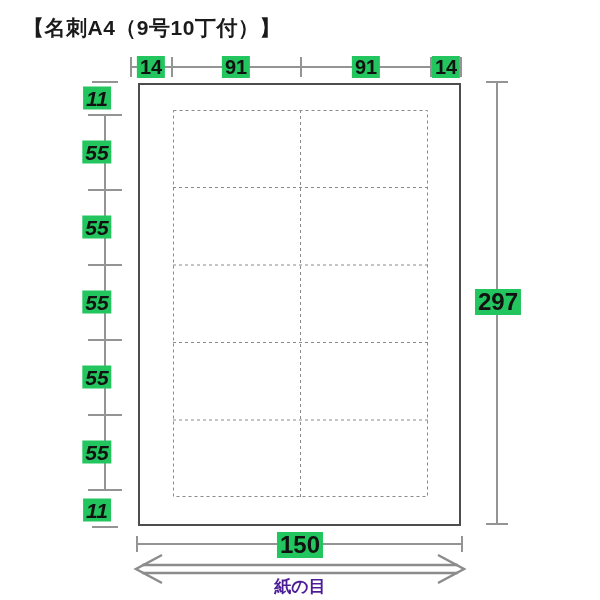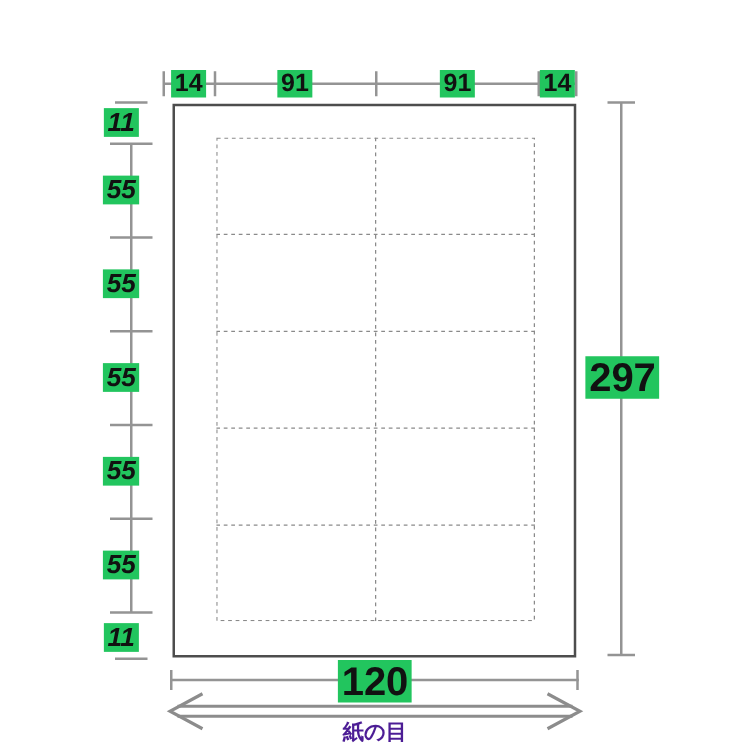--- a/index.html
+++ b/index.html
@@ -32,21 +32,21 @@
     transform: translate(-50%, -50%);
     background: #22c55e;
     padding: 1px 3px;
     font-size: 20px;
     font-weight: 700;
     color: #111111;
     line-height: 1;
     white-space: nowrap;
   }
   .dim-num.side { font-size: 21px; font-style: italic; }
-  .dim-num.total { font-size: 32px; }
+  .dim-num.total { font-size: 24px; }
   .sheet {
     position: absolute;
     left: 138px; top: 83px;
     width: 323px; height: 443px;
     box-sizing: border-box;
     border: 2px solid #4d4d4d;
     background: #ffffff;
   }
   .grid-svg { position: absolute; left: 33px; top: 25px; }
   .arrow-svg { position: absolute; left: 130px; top: 551px; }
@@ -58,20 +58,21 @@
     font-weight: 600;
     color: #4c1d95;
     white-space: nowrap;
   }
 </style>
 </head>
 <body>
 
 <div class="canvas">
 
+  <div class="title">【名刺A4（9号10丁付）】</div>
 
   <div class="sheet">
     <svg class="grid-svg" width="255" height="387" viewBox="0 0 255 387">
       <rect x="0.5" y="0.5" width="254" height="386" fill="none" stroke="#8a8a8a" stroke-width="1" stroke-dasharray="3 3"></rect>
       <line x1="127.5" y1="0" x2="127.5" y2="387" stroke="#8a8a8a" stroke-width="1" stroke-dasharray="3 3"></line>
       <line x1="0" y1="77.5" x2="255" y2="77.5" stroke="#8a8a8a" stroke-width="1" stroke-dasharray="3 3"></line>
       <line x1="0" y1="155" x2="255" y2="155" stroke="#8a8a8a" stroke-width="1" stroke-dasharray="3 3"></line>
       <line x1="0" y1="232.5" x2="255" y2="232.5" stroke="#8a8a8a" stroke-width="1" stroke-dasharray="3 3"></line>
       <line x1="0" y1="310" x2="255" y2="310" stroke="#8a8a8a" stroke-width="1" stroke-dasharray="3 3"></line>
     </svg>
@@ -113,21 +114,21 @@
     <div class="vline" style="left:496px; top:82px; height:442px;"></div>
     <div class="hbar" style="left:486px; top:81px;"></div>
     <div class="hbar" style="left:486px; top:523px;"></div>
     <div class="dim-num total" style="left:498px; top:302px;">297</div>
   </div>
 
   <div>
     <div class="hline" style="left:137px; top:543px; width:326px;"></div>
     <div class="btick" style="left:136px; top:536px;"></div>
     <div class="btick" style="left:461px; top:536px;"></div>
-    <div class="dim-num total" style="left:300px; top:545px;">120</div>
+    <div class="dim-num total" style="left:300px; top:545px;">150</div>
   </div>
 
   <svg class="arrow-svg" width="340" height="36" viewBox="0 0 340 36">
     <g fill="none" stroke="#8c8c8c" stroke-width="2.5">
       <polyline points="32,4 6,18 32,32"></polyline>
       <polyline points="308,4 334,18 308,32"></polyline>
       <line x1="12" y1="14" x2="328" y2="14"></line>
       <line x1="12" y1="22" x2="328" y2="22"></line>
     </g>
   </svg>

